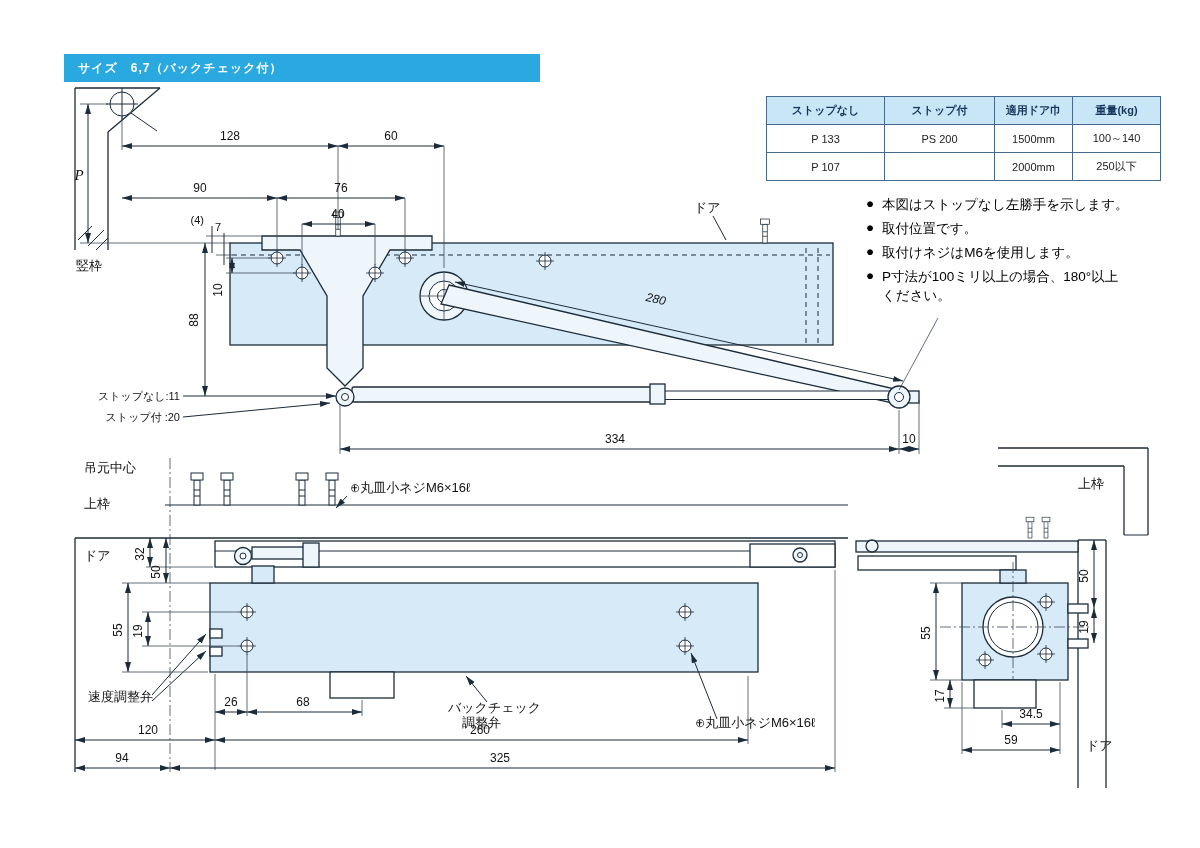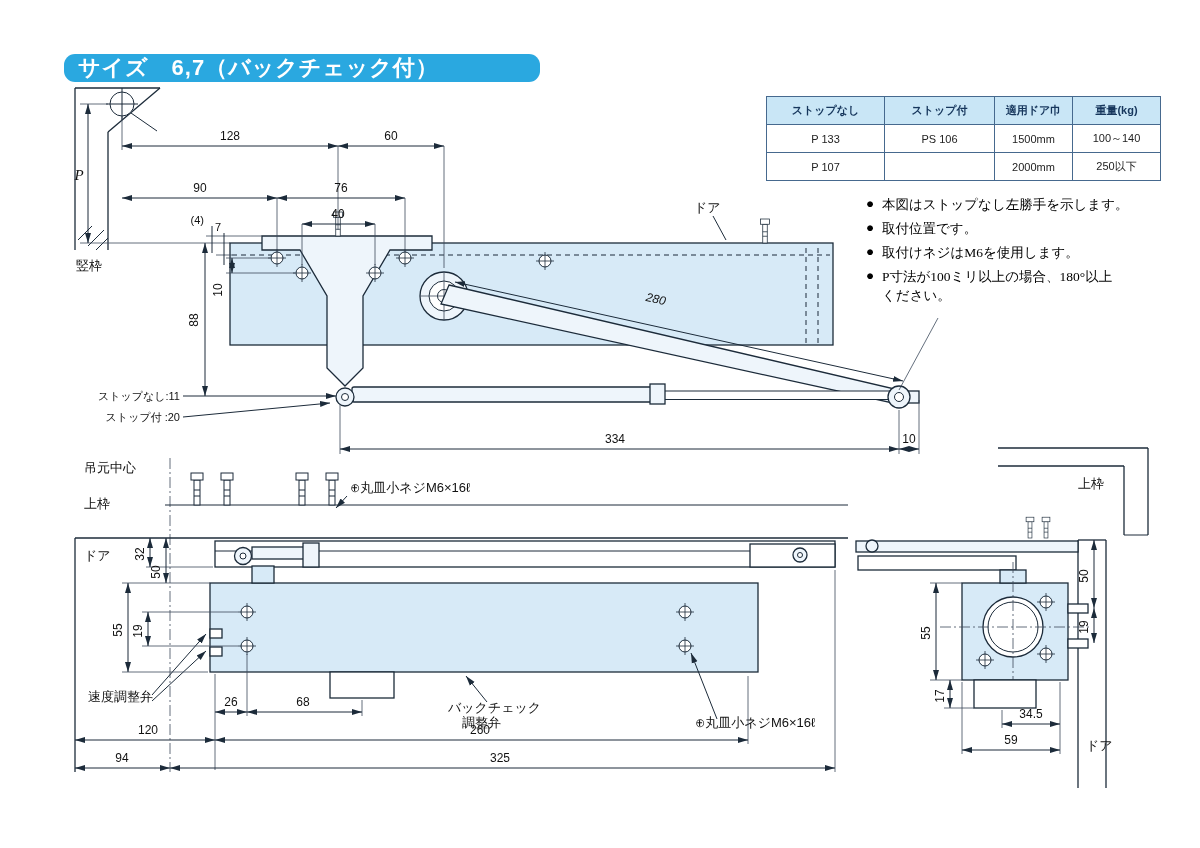--- a/index.html
+++ b/index.html
@@ -1,28 +1,28 @@
 <!DOCTYPE html>
 <html><head>
 <meta charset="utf-8">
 <style>
   html,body{margin:0;padding:0;}
   body{width:1200px;height:848px;position:relative;background:#fff;font-family:"Liberation Sans",sans-serif;color:#111;}
   .titlebar{position:absolute;left:64px;top:54px;width:476px;height:28px;background:#2aa8e0;color:#fff;
-    font-weight:bold;font-size:22px;line-height:28px;padding-left:14px;box-sizing:border-box;letter-spacing:1px;border-radius:11px;}
+    font-weight:bold;font-size:12px;line-height:28px;padding-left:14px;box-sizing:border-box;letter-spacing:1px;}
   table.spec{position:absolute;left:766px;top:96px;border-collapse:collapse;font-size:11px;}
   .spec th{background:#c9e6f6;color:#16365c;font-weight:bold;}
   .spec th,.spec td{border:1px solid #46698e;text-align:center;height:28px;padding:0 6px;box-sizing:border-box;}
   .spec td{background:#fff;color:#222;}
   .c1{width:118px}.c2{width:110px}.c3{width:78px}.c4{width:88px}
   .diag{background-image:linear-gradient(to top right,transparent 48.8%,#46698e 48.8%,#46698e 51.4%,transparent 51.4%);}
   .notes{position:absolute;left:866px;top:196px;width:300px;font-size:13.5px;color:#000;}
   .note{display:flex;margin-bottom:5px;}
   .nb{width:16px;flex:none;}
-  .nl div{line-height:1.4;font-family:Liberation Serif, serif;}
+  .nl div{line-height:1.4;}
   svg.diagram{position:absolute;left:0;top:0;}
   svg text{font-family:"Liberation Sans",sans-serif;font-size:12px;fill:#111;}
   .dt{text-anchor:middle;}
   .lab{font-size:13px;}
   .sm{font-size:11px;}
   .it{font-style:italic;}
   .serif{font-family:"Liberation Serif",serif;font-size:15px;}
   .ol{stroke:#1c2b3a;stroke-width:1.3;fill:none;}
   .th{stroke:#1c2b3a;stroke-width:1;fill:none;}
   .ext{stroke:#3c4a5c;stroke-width:0.8;fill:none;}
@@ -41,21 +41,21 @@
 <table class="spec">
   <tbody>
       <tr>
     <th class="c1">ストップなし</th>
     <th class="c2">ストップ付</th>
     <th class="c3">適用ドア巾</th>
     <th class="c4">重量(kg)</th>
   </tr>
   <tr>
     <td>P 133</td>
-    <td>PS 106</td>
+    <td>PS 200</td>
     <td>1500mm</td>
     <td>100～140</td>
   </tr>
   <tr>
     <td>P 107</td>
     <td class="diag"></td>
     <td>2000mm</td>
     <td>250以下</td>
   </tr>
 </tbody>

